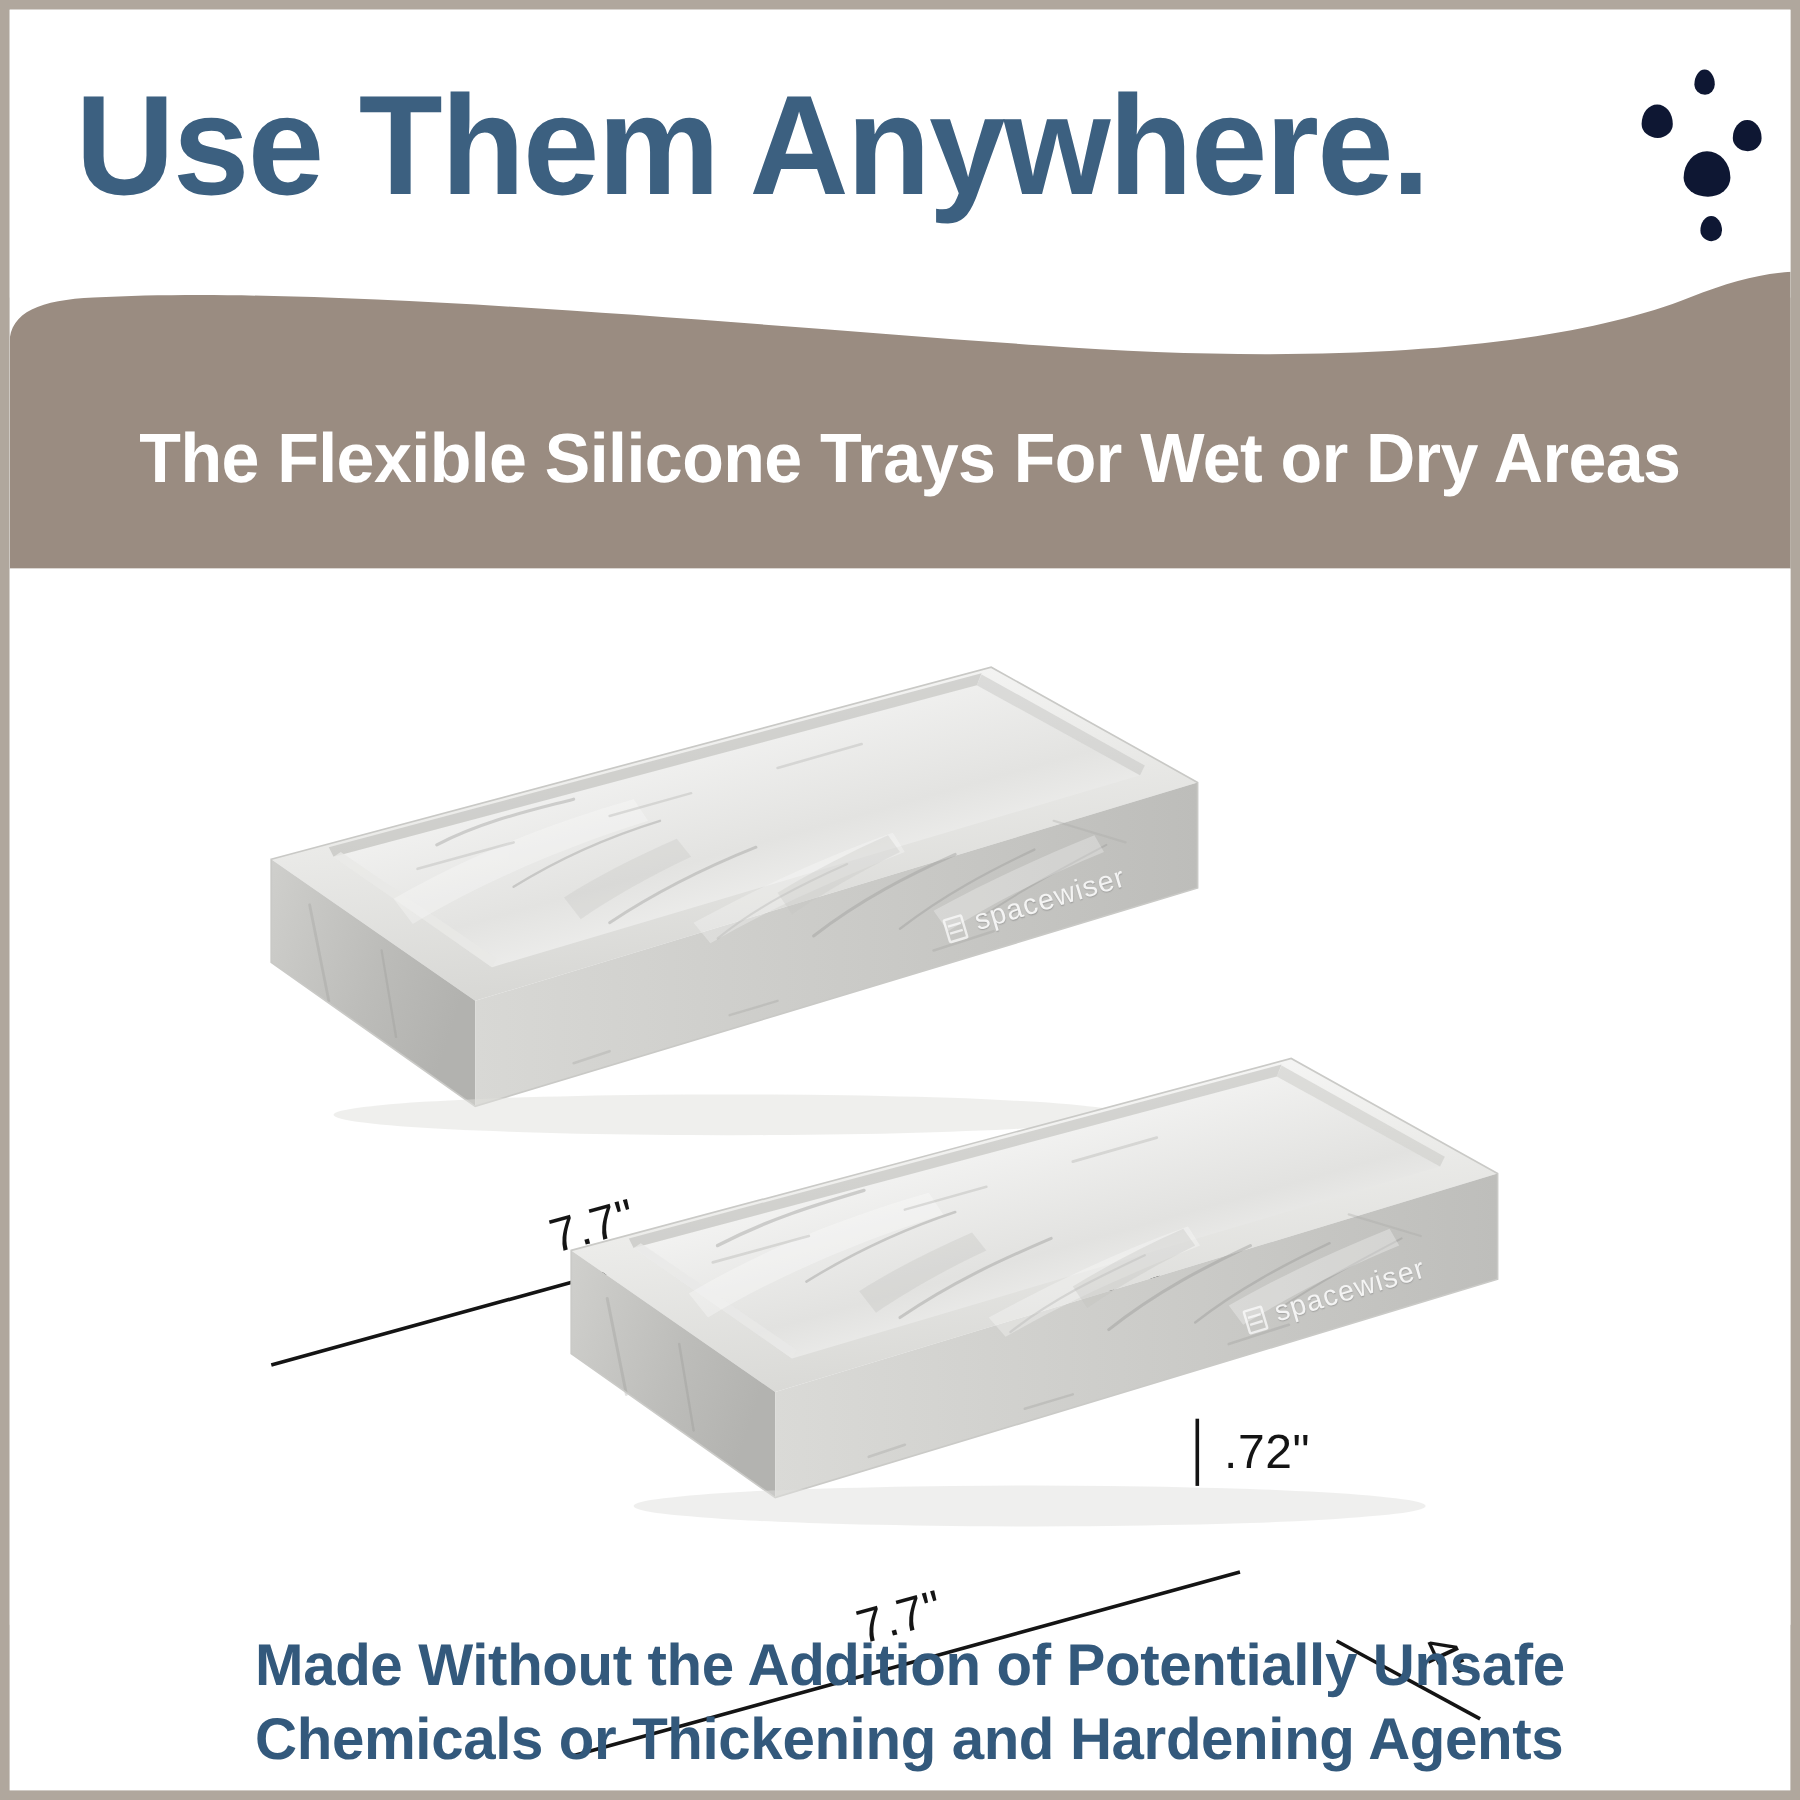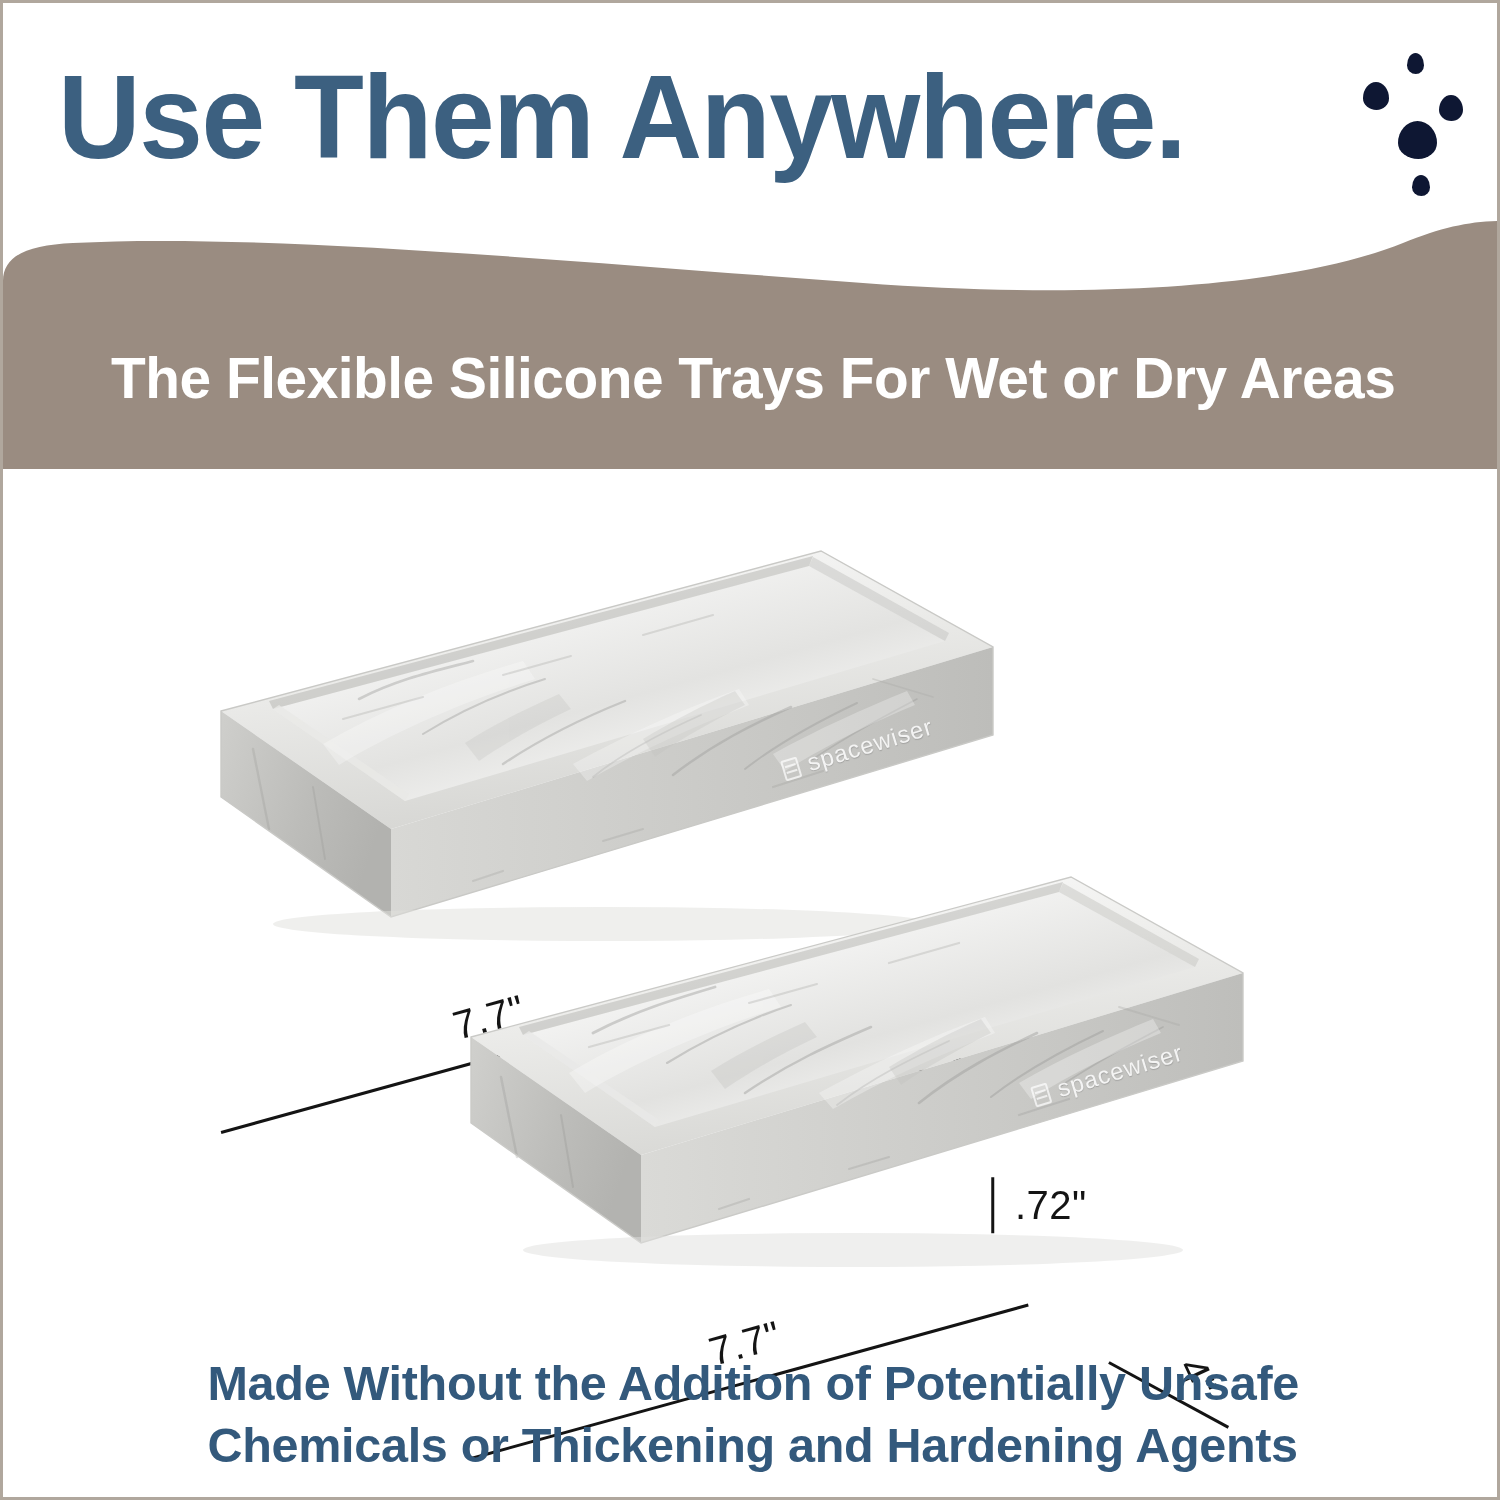--- a/index.html
+++ b/index.html
@@ -7,21 +7,21 @@
   body{
     width:1500px; height:1500px;
     font-family:"Liberation Sans", sans-serif;
     position:relative; overflow:hidden;
   }
 
   
   #page{
     position:absolute; inset:0;
     background:#ffffff;
-    border:3px solid #0f172a;
+    border:8px solid #0f172a;
     overflow:hidden;
   }
 
   
   #header{
     position:absolute; left:0; top:0; width:1500px; height:240px;
     background:#ffffff;
   }
   #headline{
     position:absolute; left:55px; top:55px;

